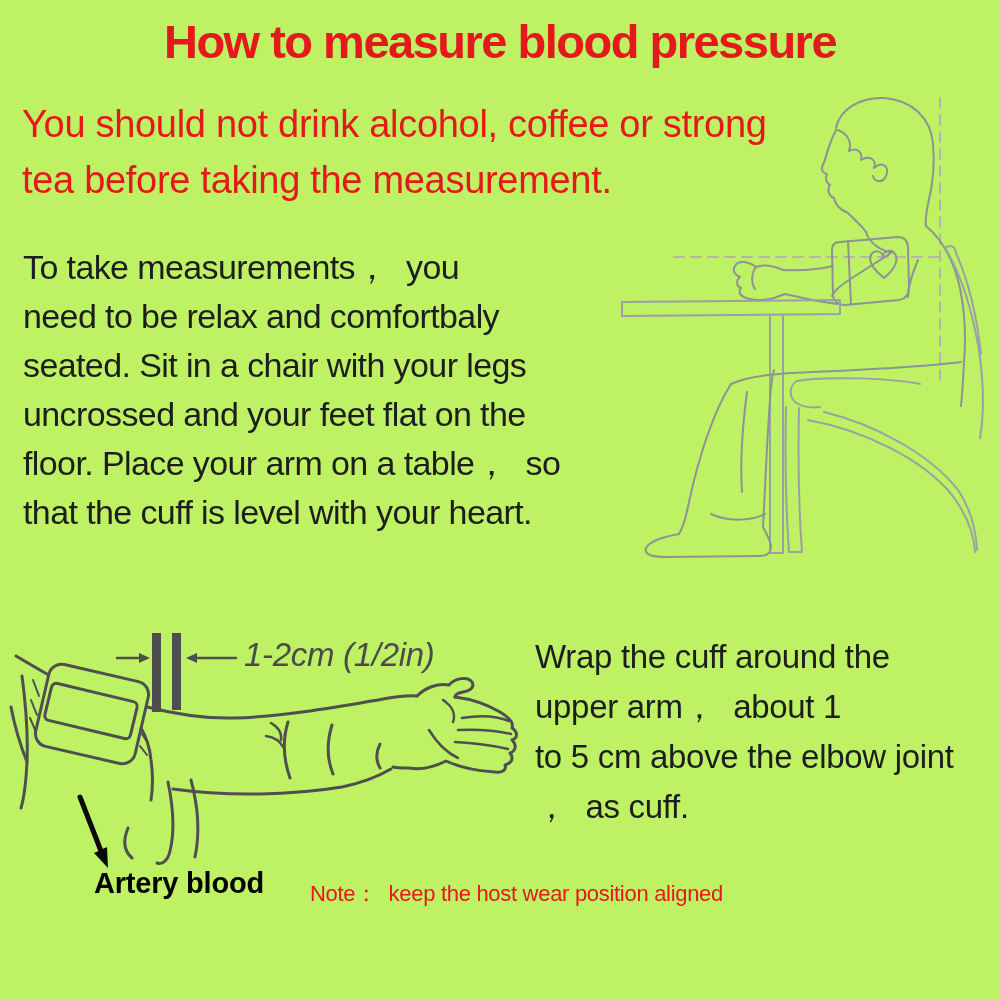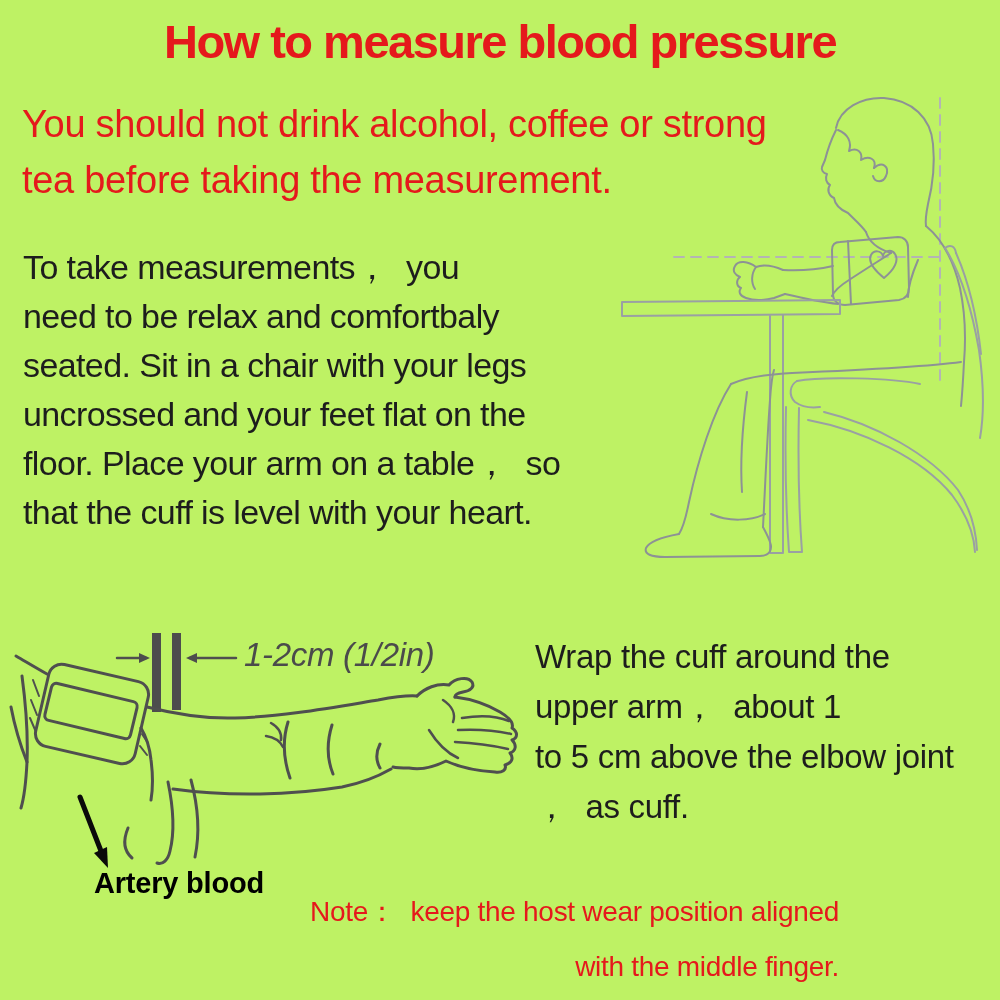--- a/index.html
+++ b/index.html
@@ -12,21 +12,21 @@
   .title{
     top:14px;left:0;width:1000px;text-align:center;
     font-size:47px;font-weight:bold;letter-spacing:-1.5px;
     color:var(--accent-red,#e5191c);
   }
   .warning{left:22px;top:96px;font-size:38px;line-height:56px;letter-spacing:-0.3px;color:var(--accent-red,#e5191c);}
   .instruction{left:23px;top:243px;font-size:34px;line-height:49px;letter-spacing:-0.6px;}
   .gap-label{left:244px;top:636px;font-size:33px;letter-spacing:-0.3px;color:var(--annotation-gray,#4b4b4b);font-style:italic;}
   .wrap-text{left:535px;top:632px;font-size:33px;line-height:50px;letter-spacing:-0.3px;}
   .artery{left:94px;top:867px;font-size:29px;font-weight:bold;letter-spacing:-0.2px;color:#000;}
-  .note{left:310px;top:884px;font-size:28px;line-height:55px;letter-spacing:-0.3px;color:var(--accent-red,#e5191c);text-align:right;}
+  .note{left:310px;top:866px;font-size:22px;line-height:55px;letter-spacing:-0.3px;color:var(--accent-red,#e5191c);}
   svg{display:block;}
 </style>
 </head>
 <body>
 
 <div class="canvas">
 
   <div class="abs title">How to measure blood pressure</div>
 
   <div class="abs warning">
@@ -183,16 +183,15 @@
     <div class="line">Wrap the cuff around the</div>
     <div class="line">upper arm，  about 1</div>
     <div class="line">to 5 cm above the elbow joint</div>
     <div class="line">，  as cuff.</div>
   </div>
 
   <div class="abs artery line">Artery blood</div>
 
   <div class="abs note">
     <div class="line">Note：  keep the host wear position aligned</div>
-    <div class="line">with the middle finger.</div>
   </div>
 
 </div>
 
 </body></html>

